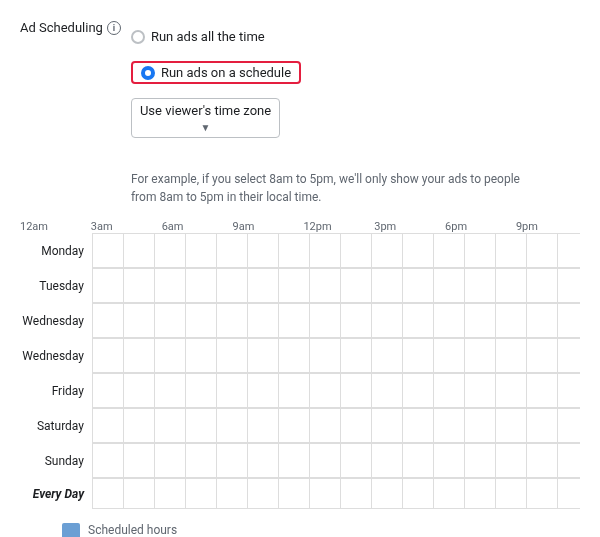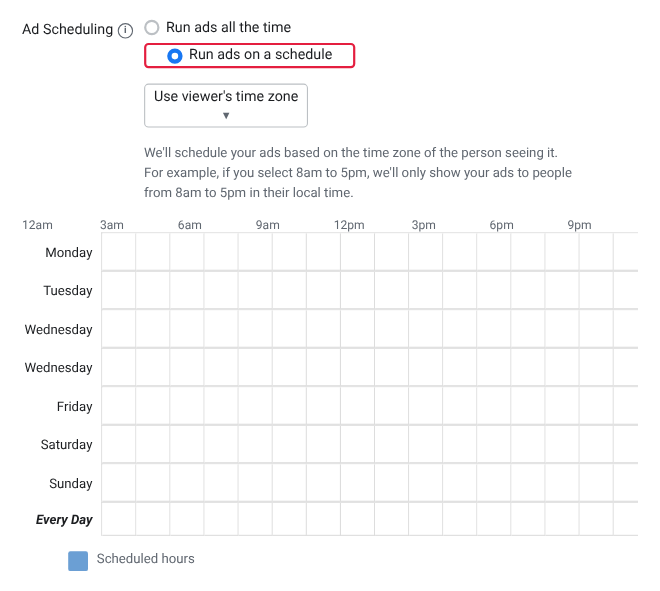--- a/index.html
+++ b/index.html
@@ -44,22 +44,24 @@
     }
 
     .radio-options {
       display: flex;
       flex-direction: column;
       gap: 6px;
     }
 
     .radio-option {
       display: flex;
+      align-items: center;
       gap: 6px;
       cursor: pointer;
+      margin-top: 11px;
     }
 
     .radio-circle {
       width: 14px;
       height: 14px;
       border-radius: 50%;
       border: 2px solid #bcc0c4;
       background: #fff;
       flex-shrink: 0;
     }
@@ -70,21 +72,21 @@
     }
 
     .radio-label {
       font-size: 13px;
       color: #1c1e21;
     }
 
     .schedule-option-box {
       border: 2px solid #e41e3f;
       border-radius: 4px;
-      padding: 2px 19px;
+      padding: 2px 8px;
       display: flex;
       align-items: center;
       gap: 6px;
     }
 
     .timezone-selector {
       display: flex;
       align-items: center;
       gap: 4px;
       border: 1px solid #bcc0c4;
@@ -218,21 +220,21 @@
         <span class="radio-label">Run ads on a schedule</span>
       </div>
     </div>
 
     <div class="timezone-selector">
       <span>Use viewer's time zone</span>
       <span class="dropdown-arrow">▼</span>
     </div>
 
     <div class="description-text">
-      <span>We'll schedule your ads based on the time zone of the person seeing it.</span><br>
+      <br>
       <span>For example, if you select 8am to 5pm, we'll only show your ads to people from 8am to 5pm in their local time.</span>
     </div>
   </div>
 </div>
 
 <div class="schedule-grid-container">
   <div class="grid-wrapper">
 
     <div class="time-header-row" id="time-header">
     <span class="time-label" style="width: 70.8571px; font-size: 11px; color: rgb(96, 103, 112); flex-shrink: 0;">12am</span>

